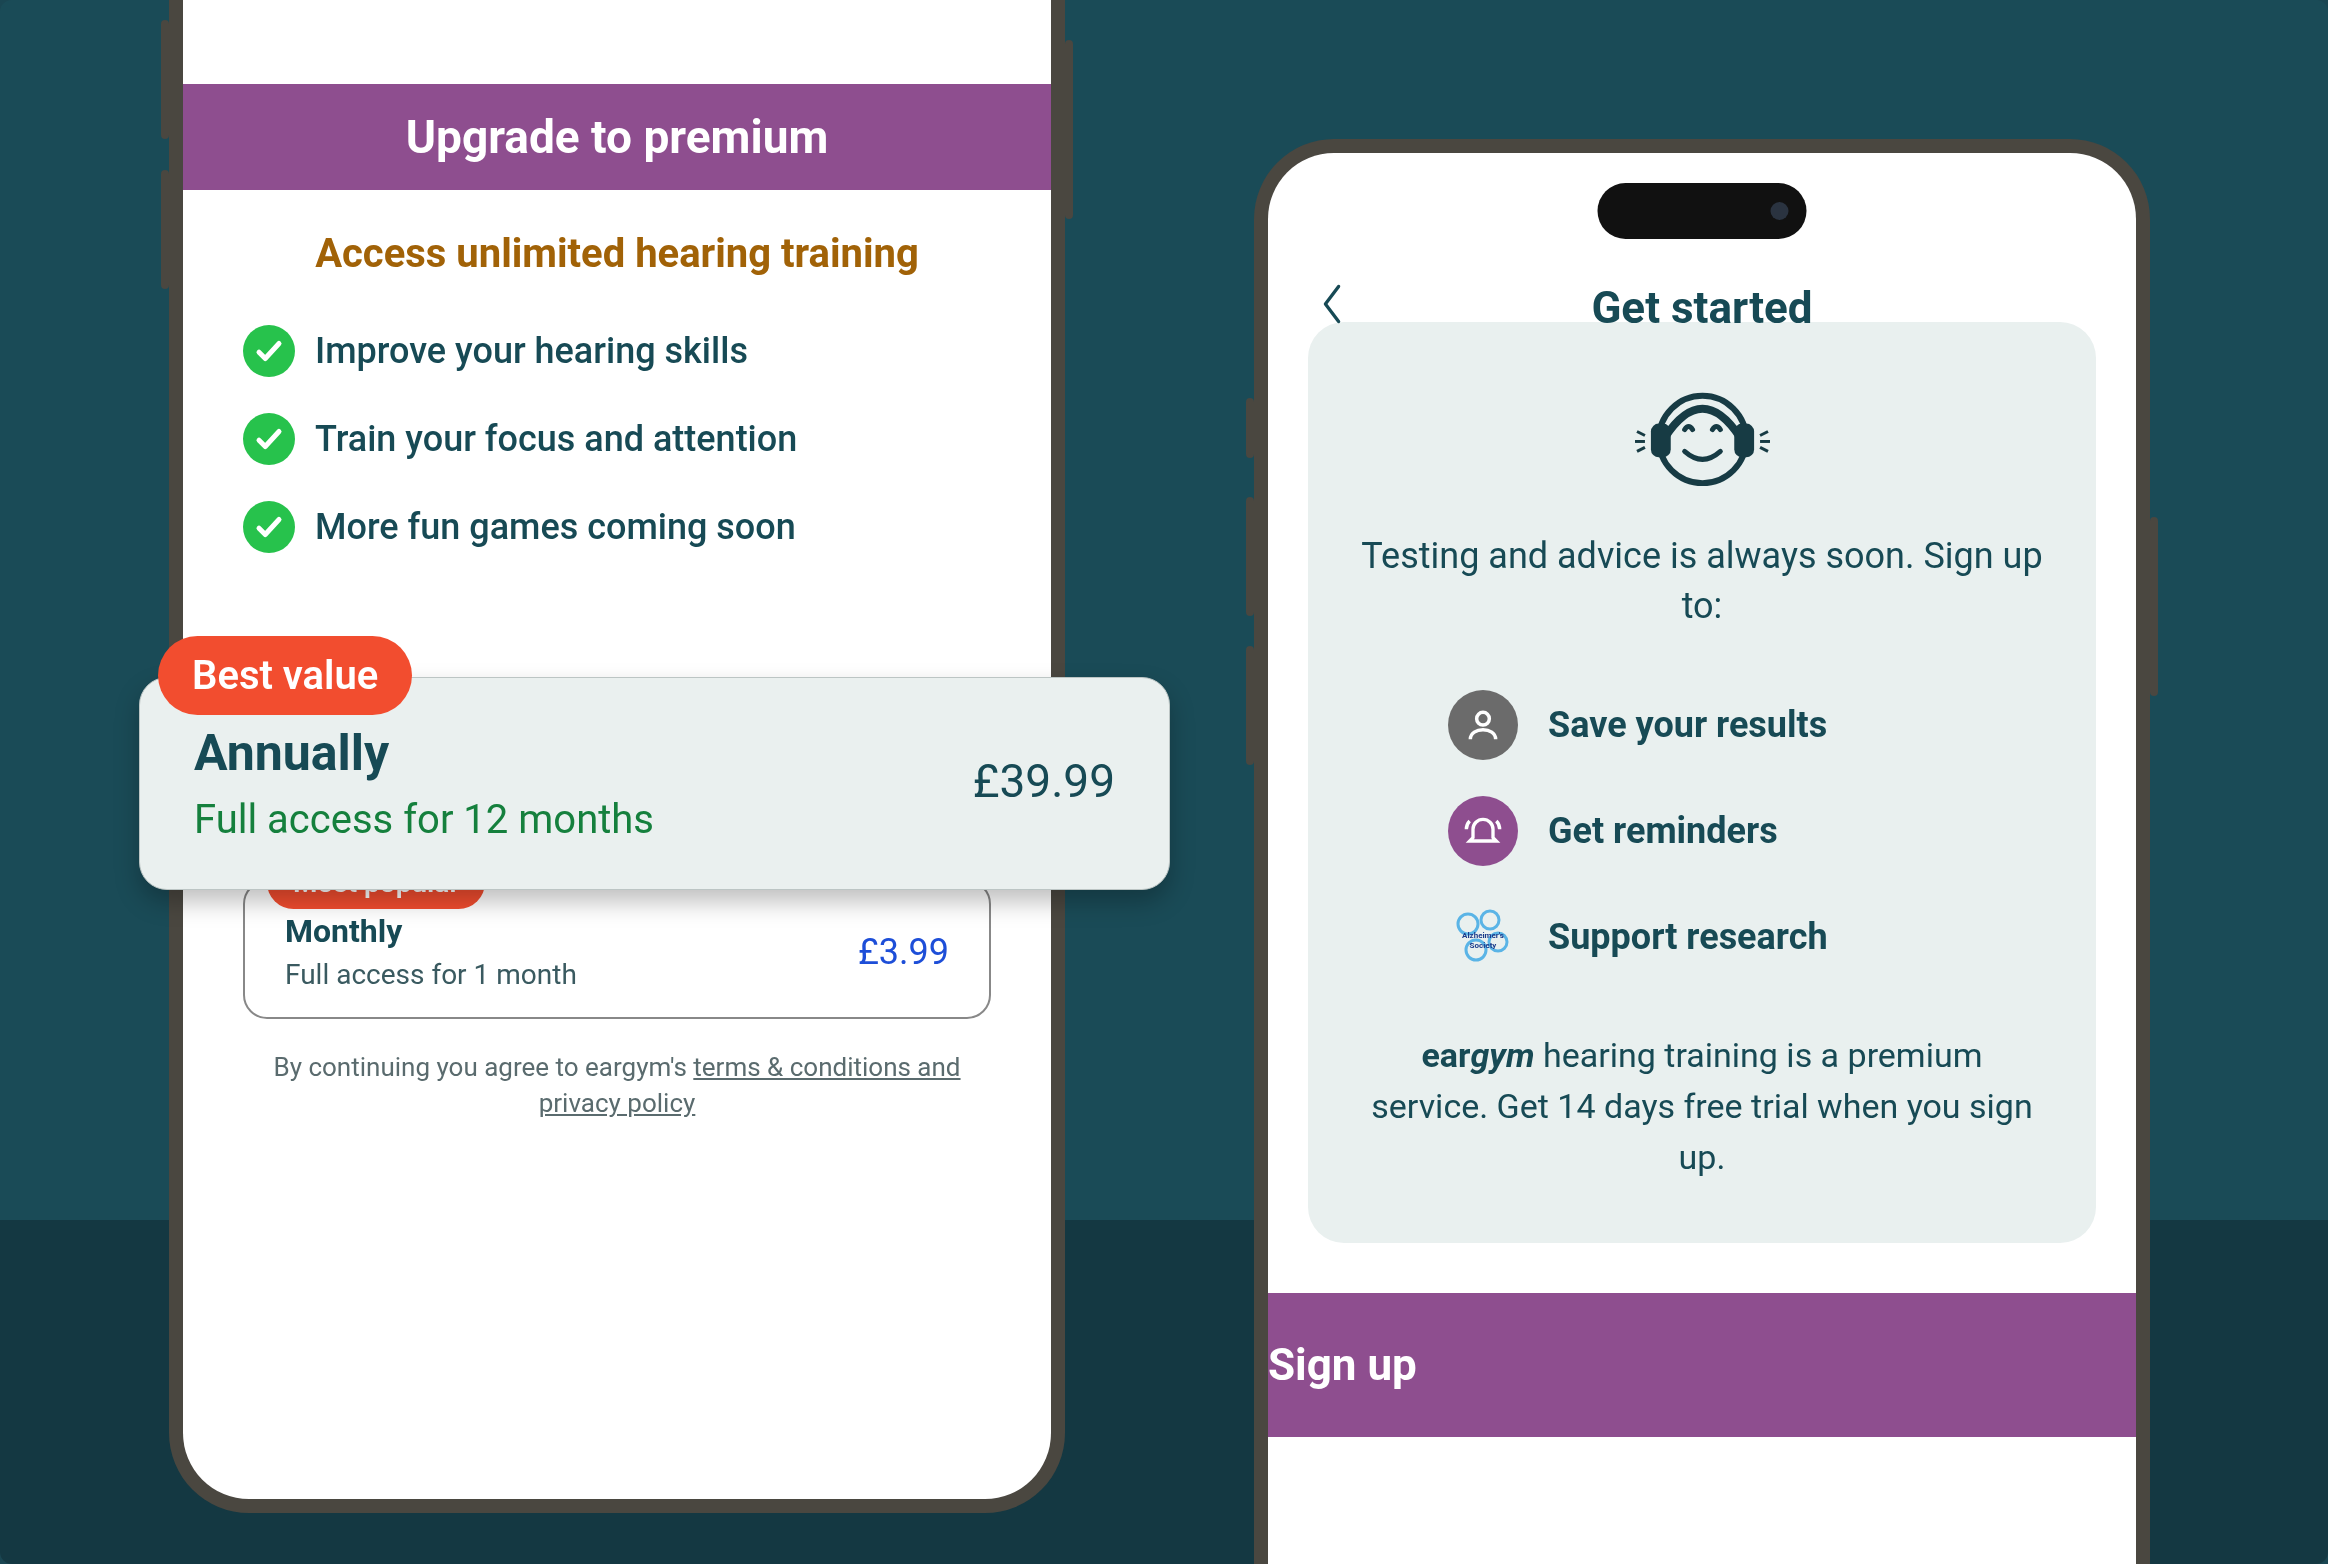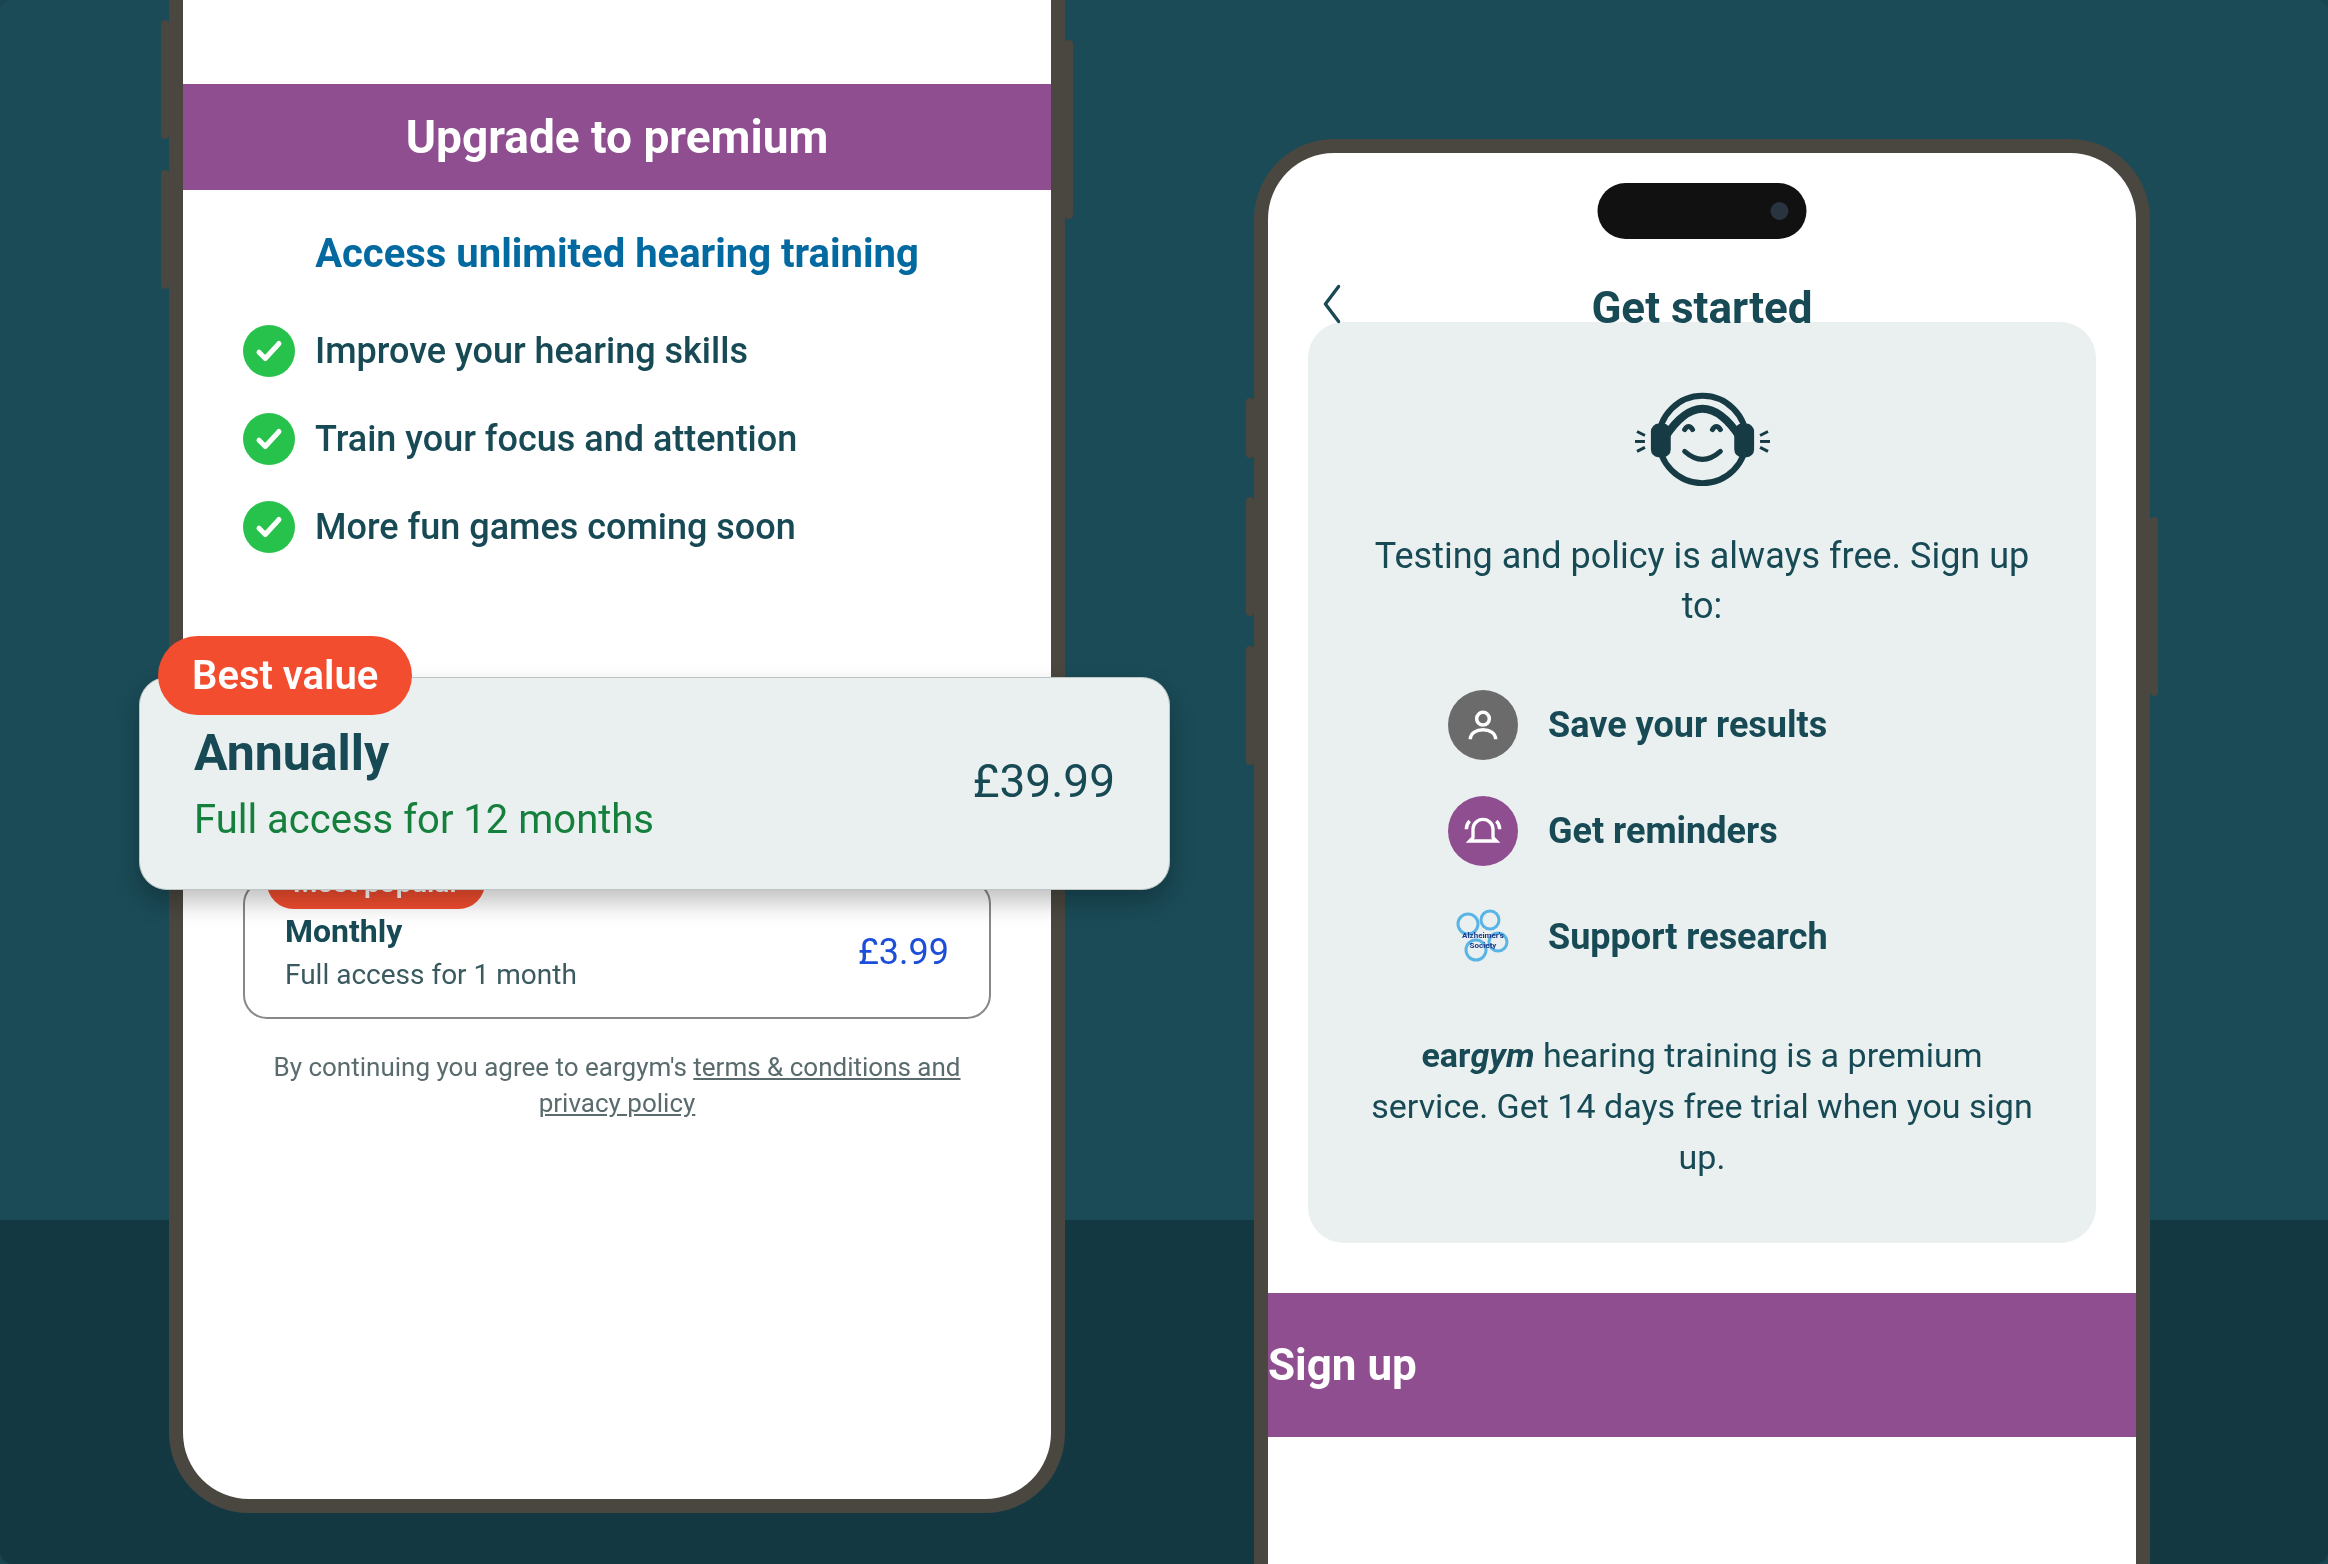--- a/index.html
+++ b/index.html
@@ -91,21 +91,21 @@
   .premium-header {
     background: #8e4e8f;
     color: #fff;
     text-align: center;
     font-weight: 700;
     font-size: 46px;
     padding: 26px 0;
     margin-top: 388px;
   }
   .premium-subhead {
-    color: #0369a1;
+    color: #a16207;
     font-weight: 700;
     font-size: 40px;
     text-align: center;
     padding: 40px 30px 20px;
   }
   .benefit-list { padding: 10px 60px; }
   .benefit {
     display: flex;
     align-items: center;
     gap: 20px;
@@ -380,21 +380,21 @@
             <path d="M62 80 Q80 96 98 80" fill="none" stroke="#173b44" stroke-width="5" stroke-linecap="round"></path>
             <line x1="12" y1="70" x2="22" y2="70" stroke="#173b44" stroke-width="3"></line>
             <line x1="14" y1="60" x2="22" y2="64" stroke="#173b44" stroke-width="3"></line>
             <line x1="14" y1="80" x2="22" y2="76" stroke="#173b44" stroke-width="3"></line>
             <line x1="138" y1="70" x2="148" y2="70" stroke="#173b44" stroke-width="3"></line>
             <line x1="138" y1="64" x2="146" y2="60" stroke="#173b44" stroke-width="3"></line>
             <line x1="138" y1="76" x2="146" y2="80" stroke="#173b44" stroke-width="3"></line>
           </svg>
         </div>
 
-        <div class="right-intro">Testing and policy is always free. Sign up to:</div>
+        <div class="right-intro">Testing and advice is always soon. Sign up to:</div>
 
         <div class="feature">
           <span class="feature-icon fi-gray">
             <svg width="38" height="38" viewBox="0 0 24 24" fill="none" stroke="#fff" stroke-width="2.2">
                 <circle cx="12" cy="8" r="4"></circle>
                 <path d="M4 21c0-4 4-6 8-6s8 2 8 6"></path>
               </svg>
           </span>
           <span class="feature-text">Save your results</span>
         </div>

